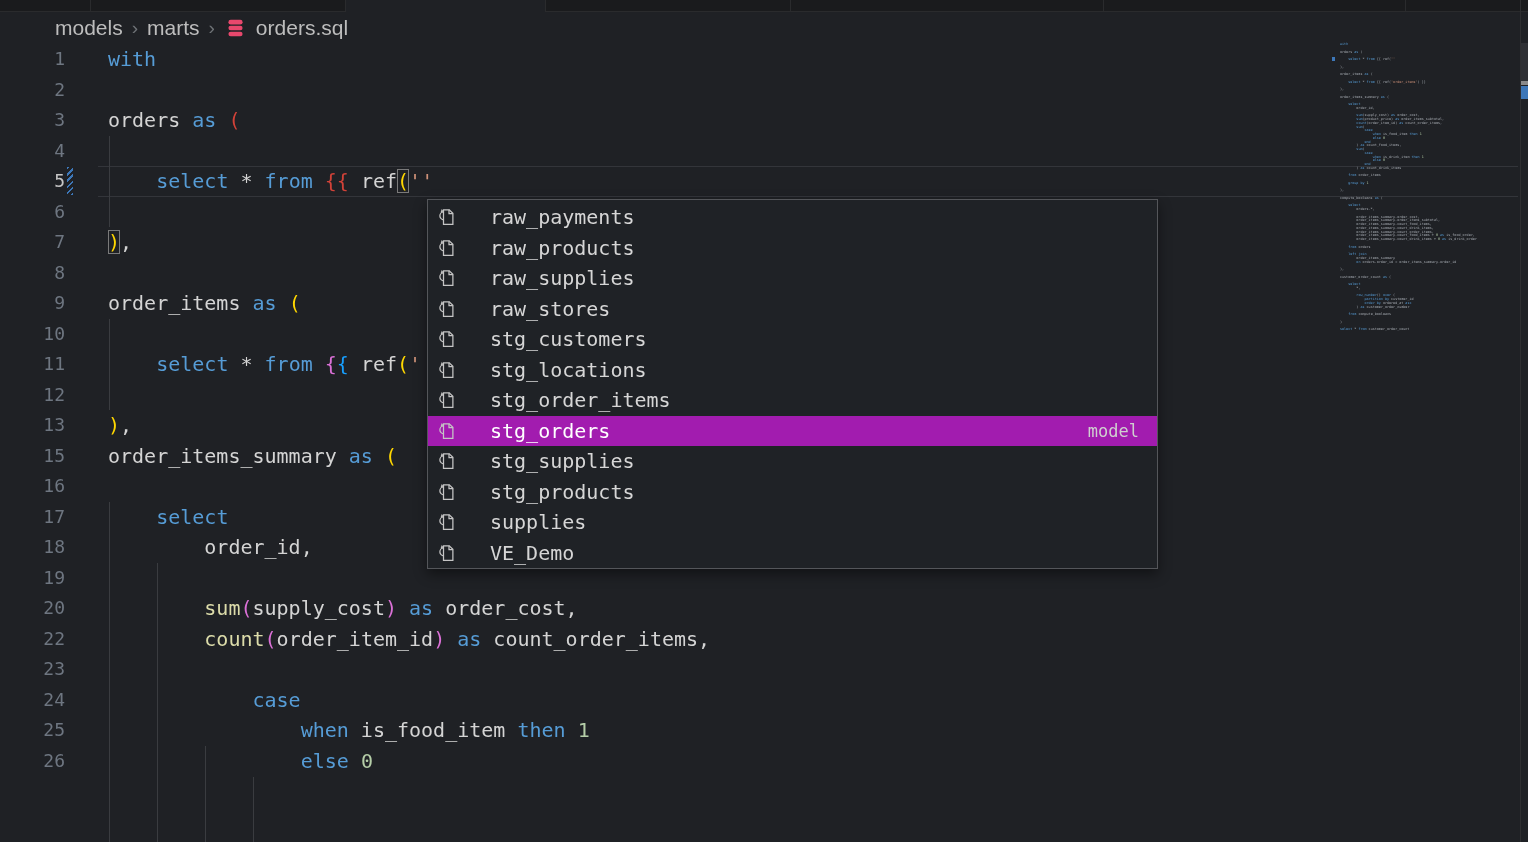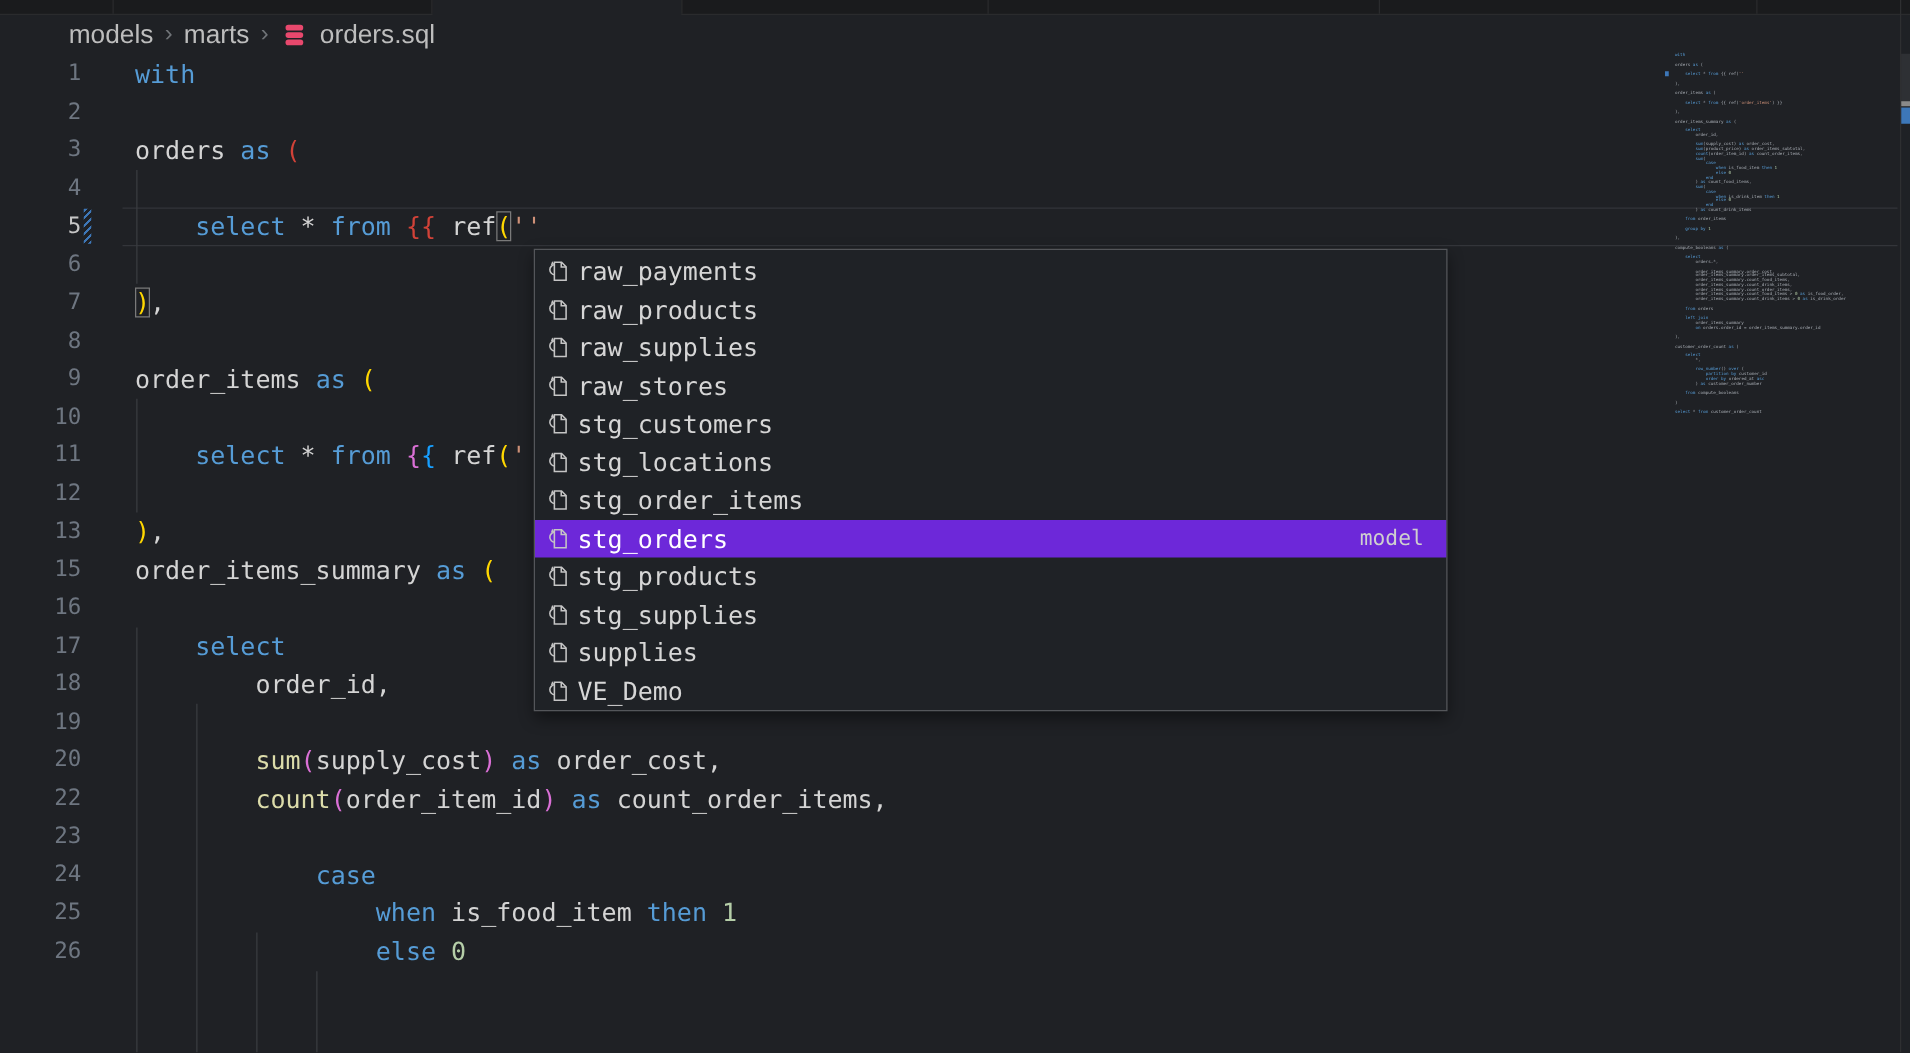--- a/index.html
+++ b/index.html
@@ -35,23 +35,23 @@
   .tk-b3{color:#179fff;}
   .tk-err{color:#d14238;}
   .tk-box{outline:1px solid #7a7a7a;outline-offset:-1px;}
   .mod-bar{position:absolute;left:67px;top:1px;width:6px;height:28px;
     background:repeating-linear-gradient(315deg,#3d77b8 0 1.8px,transparent 1.8px 4.4px);}
   .guide{position:absolute;width:1px;background:#3a3c40;}
 
   
   .suggest{position:absolute;left:427px;top:199px;width:731px;height:370px;background:#1f2226;
     border:1px solid #54565a;box-shadow:0 5px 12px rgba(0,0,0,.45);padding-top:2px;z-index:40;box-sizing:border-box;}
-  .srow{height:30.5px;display:flex;align-items:center;padding-left:8px;cursor:pointer;}
+  .srow{height:30.5px;display:flex;align-items:center;padding-left:8px;cursor:pointer;gap:28px;}
   .srow .slabel{font-size:20px;color:#d6d6d6;margin-left:6px;white-space:pre;}
-  .srow.sel{background:#6d28d9;}
+  .srow.sel{background:#a21caf;}
   .srow.sel .slabel{color:#ffffff;}
   .sdetail{margin-left:auto;margin-right:18px;font-size:17px;color:#cfcfcf;}
   .sicon{flex:0 0 auto;display:flex;align-items:center;}
 
   
   .minimap{position:absolute;left:1340px;top:43px;width:178px;cursor:pointer;}
   .minimap pre{margin:0;font-size:3.4px;line-height:3.75px;white-space:pre;color:#a9aeb5;
     font-family:"DejaVu Sans Mono",monospace;}
   .mm-k{color:#569cd6;}
   .mm-s{color:#ce9178;}
@@ -293,32 +293,32 @@
     </div>
     <div class="srow">
       <span class="sicon">
         <svg width="20" height="20" viewBox="0 0 16 16" fill="none" stroke="#c5c5c5" stroke-width="1">
     <path d="M6 2.2h4.6l2.9 2.9v8.7H6z"></path>
     <path d="M10.4 2.2v3.1h3.1"></path>
     <path d="M6.2 3.9a3.1 3.1 0 1 0 .1 6.3"></path>
     <path d="M4.6 1.6l1.4 1.9-2.3.7z" fill="#c5c5c5" stroke="none"></path>
   </svg>
       </span>
+      <span class="slabel">stg_supplies</span>
+    </div>
+    <div class="srow">
+      <span class="sicon">
+        <svg width="20" height="20" viewBox="0 0 16 16" fill="none" stroke="#c5c5c5" stroke-width="1">
+    <path d="M6 2.2h4.6l2.9 2.9v8.7H6z"></path>
+    <path d="M10.4 2.2v3.1h3.1"></path>
+    <path d="M6.2 3.9a3.1 3.1 0 1 0 .1 6.3"></path>
+    <path d="M4.6 1.6l1.4 1.9-2.3.7z" fill="#c5c5c5" stroke="none"></path>
+  </svg>
+      </span>
       <span class="slabel">stg_products</span>
-    </div>
-    <div class="srow">
-      <span class="sicon">
-        <svg width="20" height="20" viewBox="0 0 16 16" fill="none" stroke="#c5c5c5" stroke-width="1">
-    <path d="M6 2.2h4.6l2.9 2.9v8.7H6z"></path>
-    <path d="M10.4 2.2v3.1h3.1"></path>
-    <path d="M6.2 3.9a3.1 3.1 0 1 0 .1 6.3"></path>
-    <path d="M4.6 1.6l1.4 1.9-2.3.7z" fill="#c5c5c5" stroke="none"></path>
-  </svg>
-      </span>
-      <span class="slabel">stg_supplies</span>
     </div>
     <div class="srow">
       <span class="sicon">
         <svg width="20" height="20" viewBox="0 0 16 16" fill="none" stroke="#c5c5c5" stroke-width="1">
     <path d="M6 2.2h4.6l2.9 2.9v8.7H6z"></path>
     <path d="M10.4 2.2v3.1h3.1"></path>
     <path d="M6.2 3.9a3.1 3.1 0 1 0 .1 6.3"></path>
     <path d="M4.6 1.6l1.4 1.9-2.3.7z" fill="#c5c5c5" stroke="none"></path>
   </svg>
       </span>

